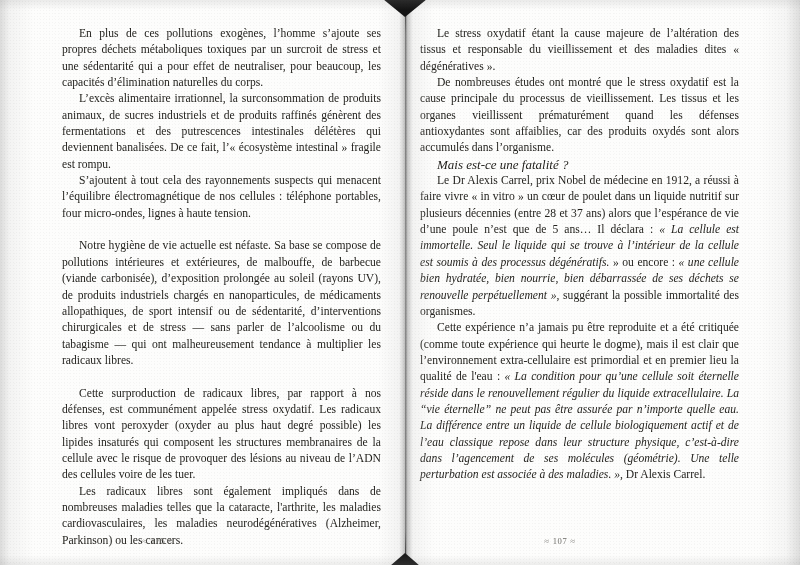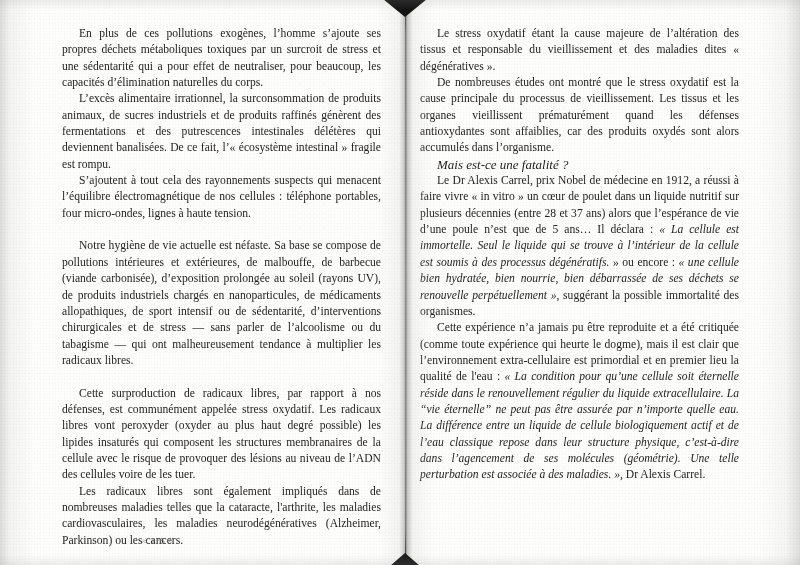--- a/index.html
+++ b/index.html
@@ -194,20 +194,23 @@
   </div>
 
   <div class="page page-right">
     <div class="textblock">
       <p class="para">Le stress oxydatif étant la cause majeure de l’altération des tissus et responsable du vieillissement et des maladies dites « dégénératives ».</p>
       <p class="para">De nombreuses études ont montré que le stress oxydatif est la cause principale du processus de vieillissement. Les tissus et les organes vieillissent prématurément quand les défenses antioxydantes sont affaiblies, car des produits oxydés sont alors accumulés dans l’organisme.</p>
       <h2 class="subhead gap-before">Mais est-ce une fatalité ?</h2>
       <p class="para"><span>Le Dr Alexis Carrel, prix Nobel de médecine en 1912, a réussi à faire vivre « in vitro » un cœur de poulet dans un liquide nutritif sur plusieurs décennies (entre 28 et 37 ans) alors que l’espérance de vie d’une poule n’est que de 5 ans… Il déclara : </span><span class="ital">« La cellule est immortelle. Seul le liquide qui se trouve à l’intérieur de la cellule est soumis à des processus dégénératifs.</span><span> » ou encore : </span><span class="ital">« une cellule bien hydratée, bien nourrie, bien débarrassée de ses déchets se renouvelle perpétuellement »</span><span>, suggérant la possible immortalité des organismes.</span></p>
       <p class="para"><span>Cette expérience n’a jamais pu être reproduite et a été critiquée (comme toute expérience qui heurte le dogme), mais il est clair que l’environnement extra-cellulaire est primordial et en premier lieu la qualité de l'eau : </span><span class="ital">« La condition pour qu’une cellule soit éternelle réside dans le renouvellement régulier du liquide extracellulaire. La “vie éternelle” ne peut pas être assurée par n’importe quelle eau. La différence entre un liquide de cellule biologiquement actif et de l’eau classique repose dans leur structure physique, c’est-à-dire dans l’agencement de ses molécules (géométrie). Une telle perturbation est associée à des maladies. »</span><span>, Dr Alexis Carrel.</span></p>
     </div>
+    <div class="folio">
+      <span class="orn">≈</span><span>107</span><span class="orn">≈</span>
+    </div>
   </div>
 
   <div class="gutter"></div>
   <div class="spine-line"></div>
   <div class="spine-notch-top"></div>
   <div class="spine-notch-bottom"></div>
 
   <div class="edge-left"></div>
   <div class="edge-right"></div>
   <div class="edge-top"></div>

